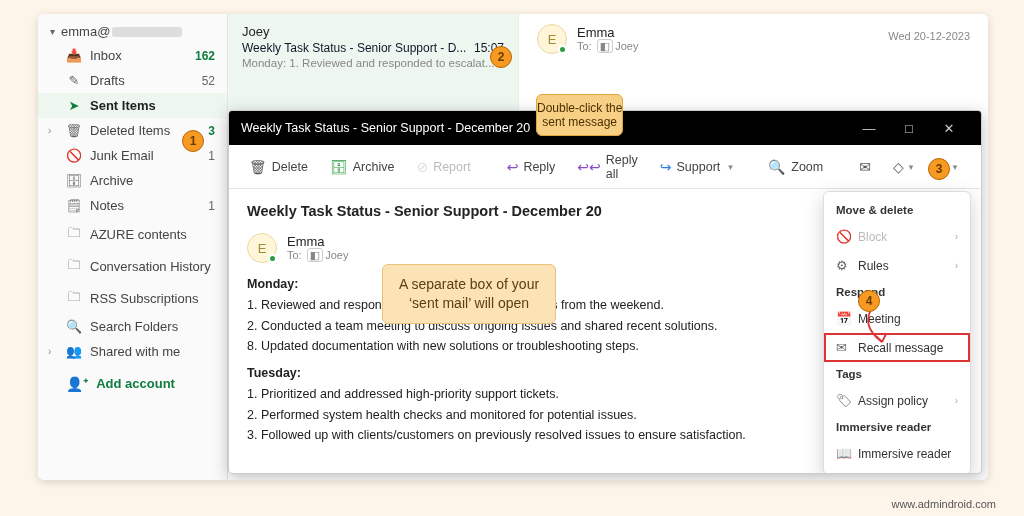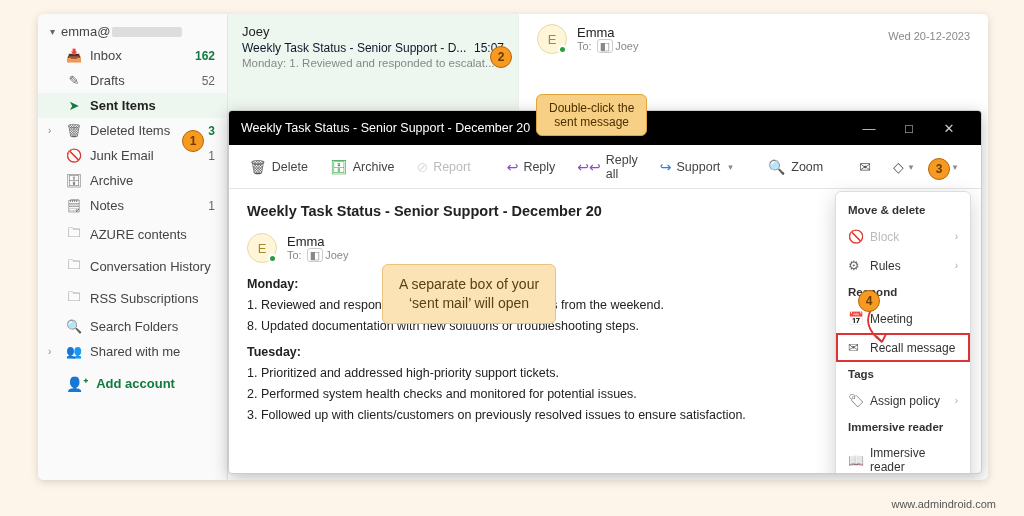--- a/index.html
+++ b/index.html
@@ -41,30 +41,30 @@
   .tbtn .ic { font-size:14px; color:#555; display:inline-flex;}
   .tbtn.dis { color:#bbb; }
   .tbtn.dis .ic { color:#ddd; }
   .tsep { width:1px; height:22px; background:#e5e5e5; margin:0 4px; }
   .subject { padding: 14px 18px 8px; font-size: 14.5px; font-weight: 600; color:#222; }
   .msgbody { padding: 6px 18px 18px; font-size: 12.5px; color:#222; overflow:auto; height: calc(100% - 34px - 44px - 44px); }
   .msgbody .hdr2 { display:flex; align-items:center; gap:10px; margin-bottom: 12px; }
   .msgbody .bold { font-weight:700; margin-top:8px; }
   .msgbody p { margin: 2px 0; line-height:1.5; }
 
-  .menu { position:absolute; right:10px; top:80px; width:136px; background:#fff; border:1px solid #ddd; border-radius:6px; box-shadow:0 6px 20px rgba(0,0,0,0.18); padding:6px 0; font-size:12px; color:#333; }
+  .menu { position:absolute; right:10px; top:80px; width:148px; background:#fff; border:1px solid #ddd; border-radius:6px; box-shadow:0 6px 20px rgba(0,0,0,0.18); padding:6px 0; font-size:12px; color:#333; }
   .menu .mh { padding: 6px 12px; font-weight:700; font-size:11.5px; }
   .menu .mi { display:flex; align-items:center; gap:8px; padding:7px 12px; cursor:default; }
   .menu .mi .ic { width:14px; color:#666; font-size:13px; display:inline-flex;}
   .menu .mi.dis { color:#bbb; }
   .menu .mi .arr { margin-left:auto; color:#aaa; font-size:10px; }
   .mi.hl { outline: 2px solid #d33; outline-offset:-2px; }
 
   .step { position:absolute; width:22px; height:22px; border-radius:50%; background:#f79a22; border:1.5px solid #b86500; color:#6b3a00; font-weight:700; font-size:12px; display:flex; align-items:center; justify-content:center; z-index:50; }
-  .tip { position:absolute; background:#f7cf85; border:1px solid #e0a63e; color:#4a3100; padding:6px 12px; border-radius:6px; font-size:12px; text-align:center; z-index:45; font-weight:500;}
+  .tip { position:absolute; background:#f7cf85; border:1px solid #e0a63e; color:#4a3100; padding:6px 0; border-radius:6px; font-size:12px; text-align:center; z-index:45; font-weight:500;}
   .tip2 { position:absolute; background:#fce3b6; border:1px solid #e9c37c; color:#5a4110; padding:10px 16px; border-radius:6px; font-size:14px; text-align:center; z-index:45; line-height:1.35;}
   .arrow4 { position:absolute; z-index:46; pointer-events:none; }
 
   .credit { position:absolute; right:28px; bottom:6px; font-size:11px; color:#555; }
 </style>
 </head>
 <body>
 
 <div class="frame">
 
@@ -219,20 +219,21 @@
     <div class="msgbody">
       <div class="hdr2">
         <div class="avatar">E<span class="pres"></span></div>
         <div>
           <div style="font-size:13px">Emma</div>
           <div style="font-size:11px;color:#888"><span>To:</span> <span style="border:1px solid #ccc;border-radius:3px;padding:0 2px;margin:0 2px">◧</span><span>Joey</span></div>
         </div>
       </div>
       <p class="bold">Monday:</p>
       <p>1. Reviewed and responded to escalated support tickets from the weekend.</p>
+      <p>2. Conducted a team meeting to discuss ongoing issues and shared recent solutions.</p>
       <p>8. Updated documentation with new solutions or troubleshooting steps.</p>
       <p class="bold">Tuesday:</p>
       <p>1. Prioritized and addressed high-priority support tickets.</p>
       <p>2. Performed system health checks and monitored for potential issues.</p>
       <p>3. Followed up with clients/customers on previously resolved issues to ensure satisfaction.</p>
 
     </div>
 
     <div class="menu">
       <div class="mh">Move &amp; delete</div>

